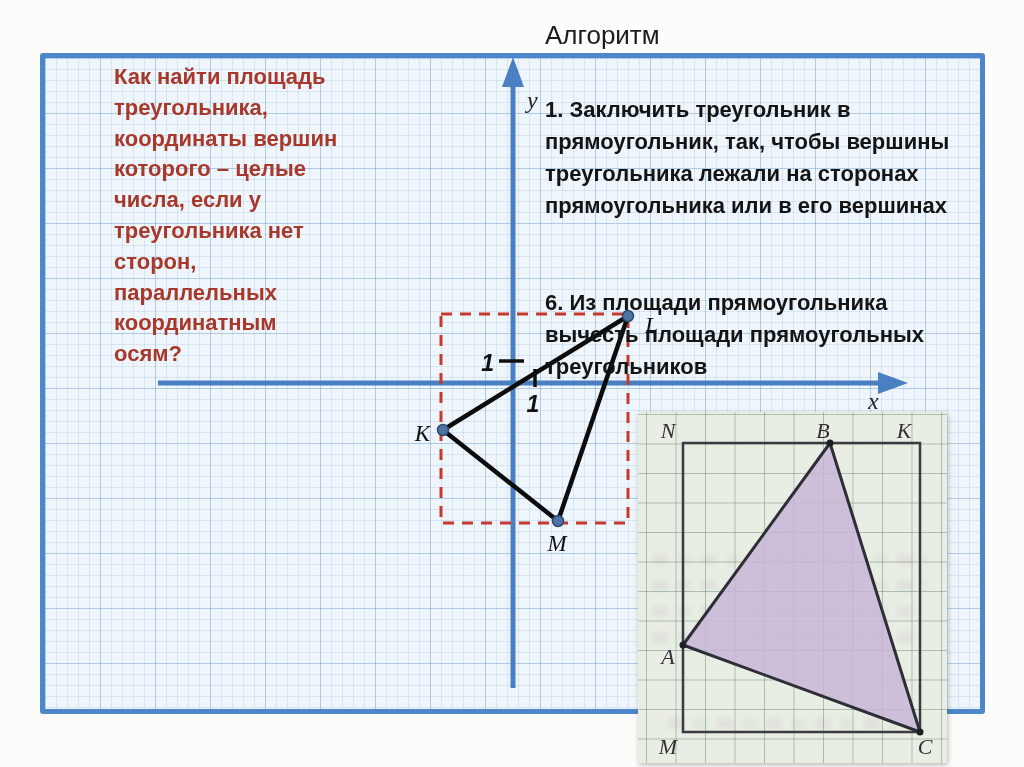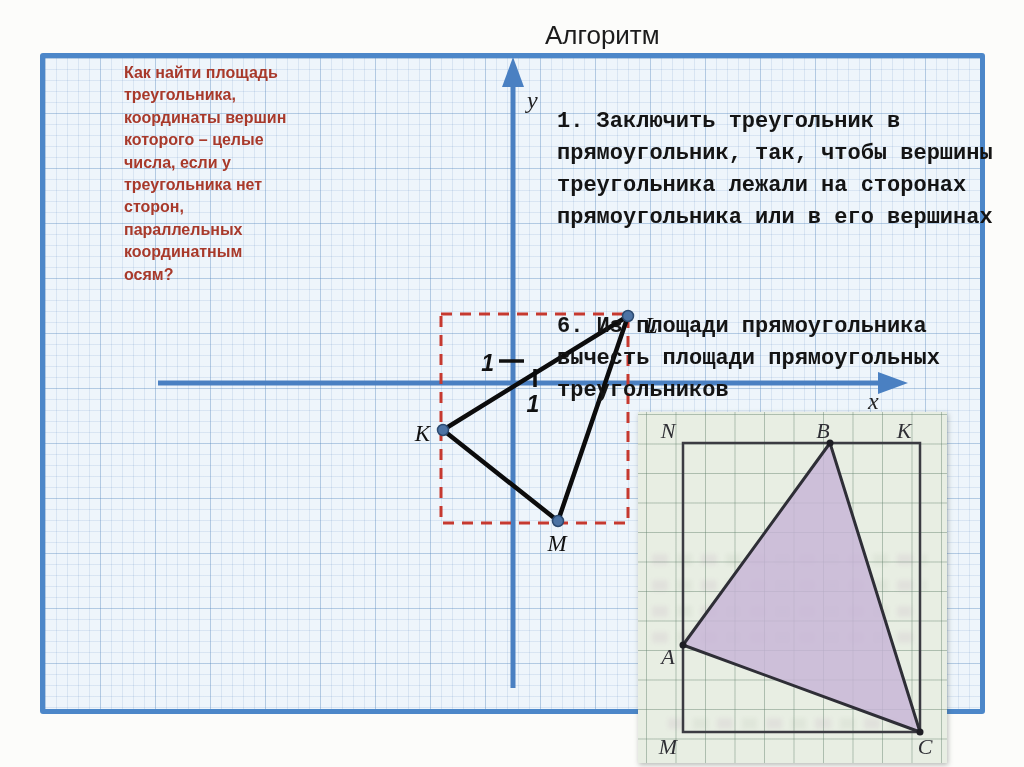--- a/index.html
+++ b/index.html
@@ -33,40 +33,40 @@
     left: 545px; top: 20px; width: 320px;
     text-align: left;
     font-size: 26px;
     color: #1c1c1c;
     white-space: nowrap;
   }
 
   
   .question {
     position: absolute;
-    left: 124px; top: 62px; width: 320px;
+    left: 114px; top: 62px; width: 320px;
     color: #a8392a;
-    font-size: 16px;
+    font-size: 22px;
     font-weight: bold;
     line-height: 1.40;
     white-space: pre-line;
   }
 
   
   .steps {
     position: absolute;
     left: 545px; top: 62px; width: 480px;
     color: #141414;
     font-size: 22px;
     font-weight: bold;
     line-height: 1.45;
     white-space: pre-line;
     z-index: 3;
   }
-  .steps p { margin: 12px; font-family: Liberation Mono, monospace; }
+  .steps p { margin: 0; }
   .steps .step-2 { margin-top: 34px; }
 
   
   .plane-overlay {
     position: absolute;
     left: 0; top: 0;
     width: 1024px; height: 767px;
     z-index: 2;
     pointer-events: none;
   }

